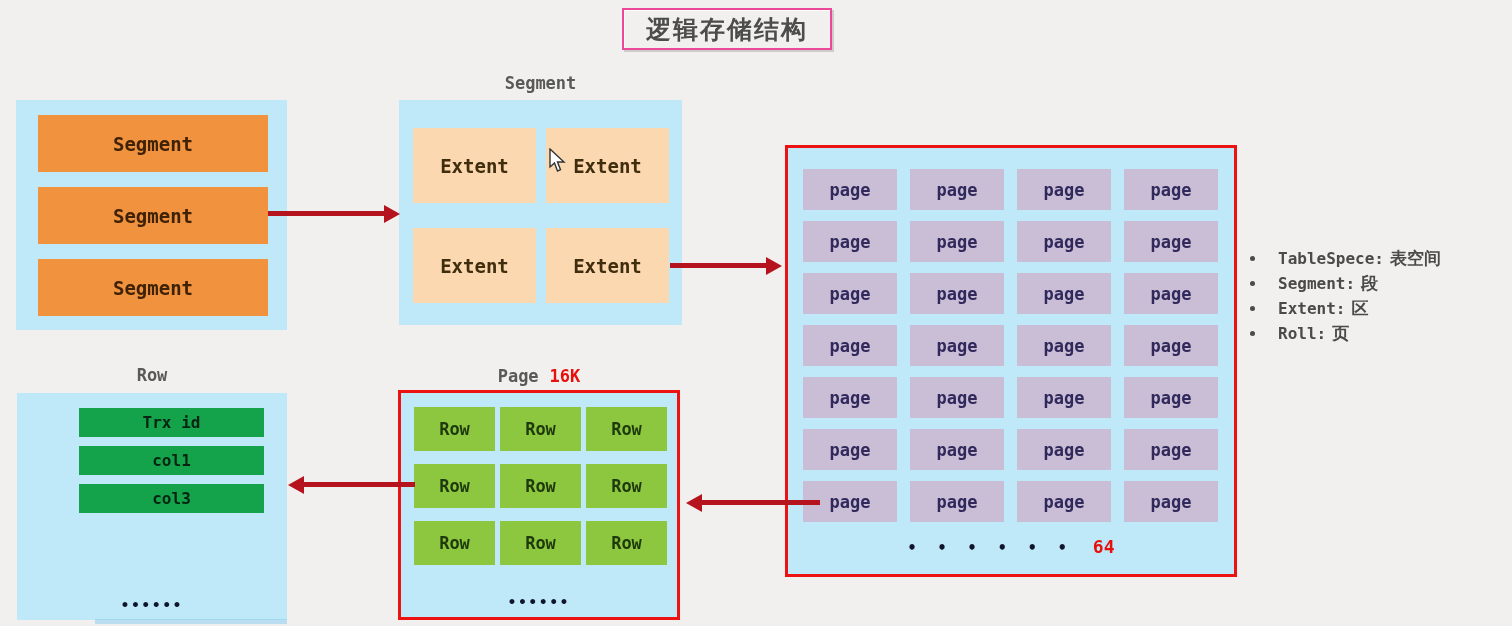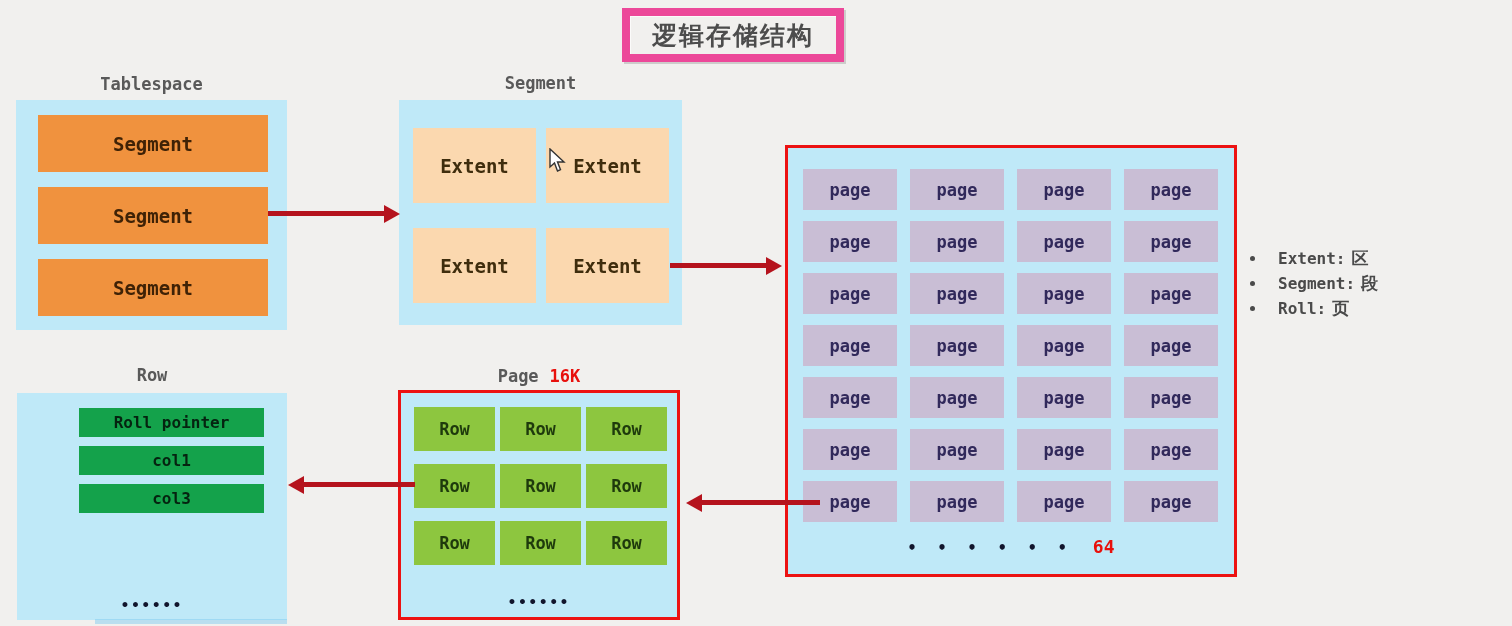--- a/index.html
+++ b/index.html
@@ -4,21 +4,21 @@
 <style>
   html,body{margin:0;padding:0;background:#e9e8e6;}
   .canvas{
     position:relative;width:1512px;height:626px;background:#f1f0ee;
     font-family:"DejaVu Sans Mono","Liberation Mono",monospace;
     overflow:hidden;
   }
   
   .title-box{
     position:absolute;left:622px;top:8px;width:206px;height:38px;
-    border:8px solid #ec4899;background:#f1f0ee;
+    border:2px solid #ec4899;background:#f1f0ee;
     box-shadow:2px 2px 0 rgba(0,0,0,0.15), inset 1px 1px 0 rgba(255,255,255,0.7);
     display:flex;align-items:center;justify-content:center;
     font-family:"DejaVu Sans","Liberation Sans",sans-serif;
     font-weight:bold;font-size:25px;color:#4c4c4c;letter-spacing:2px;
   }
   
   .box-label{
     position:absolute;font-weight:bold;font-size:17px;color:#595959;
     text-align:center;white-space:nowrap;
   }
@@ -95,21 +95,20 @@
 </style>
 </head>
 <body>
 
 <div class="canvas">
 
   <div class="title-box">
     <span>逻辑存储结构</span>
   </div>
 
-  <div class="box-label" style="left:16px;top:74px;width:271px;">Tablespace</div>
   <div class="blue-box tablespace">
     <div class="seg-bar">Segment</div>
     <div class="seg-bar">Segment</div>
     <div class="seg-bar">Segment</div>
   </div>
 
   <div class="box-label" style="left:399px;top:73px;width:283px;">Segment</div>
   <div class="blue-box segmentbox">
     <div class="extent-cell">Extent</div>
     <div class="extent-cell">Extent</div>
@@ -162,37 +161,38 @@
       <div class="rowcell">Row</div>
       <div class="rowcell">Row</div>
       <div class="rowcell">Row</div>
       <div class="rowcell">Row</div>
     </div>
     <div class="bottom-dots">••••••</div>
   </div>
 
   <div class="box-label" style="left:17px;top:365px;width:270px;">Row</div>
   <div class="blue-box rowbox">
-    <div class="green-bar">Roll pointer</div>
+    <div class="green-bar">Trx id</div>
     <div class="green-bar">col1</div>
     <div class="green-bar">col3</div>
     <div class="bottom-dots">••••••</div>
   </div>
   <div class="rowbox-edge"></div>
 
   <div class="arrow right" style="left:268px;top:211px;width:117px;"></div>
   <div class="arrow right" style="left:670px;top:263px;width:97px;"></div>
   <div class="arrow left" style="left:701px;top:500px;width:119px;"></div>
   <div class="arrow left" style="left:303px;top:482px;width:112px;"></div>
 
   <svg class="cursor" viewBox="0 0 20 26">
     <path d="M2,1 L2,19 L6.5,15 L9.5,23 L12.5,21.7 L9.5,14 L16,14 Z" fill="#ffffff" stroke="#333333" stroke-width="1.4"></path>
   </svg>
 
   <ul class="legend">
+    <li><span class="bullet"></span><span>TableSpece:</span><span class="cjk">表空间</span></li>
+    <li><span class="bullet"></span><span>Segment:</span><span class="cjk">段</span></li>
     <li><span class="bullet"></span><span>Extent:</span><span class="cjk">区</span></li>
-    <li><span class="bullet"></span><span>Segment:</span><span class="cjk">段</span></li>
     <li><span class="bullet"></span><span>Roll:</span><span class="cjk">页</span></li>
   </ul>
 
   <div class="watermark">@稀土掘金技术社区</div>
 
 </div>
 
 </body></html>

